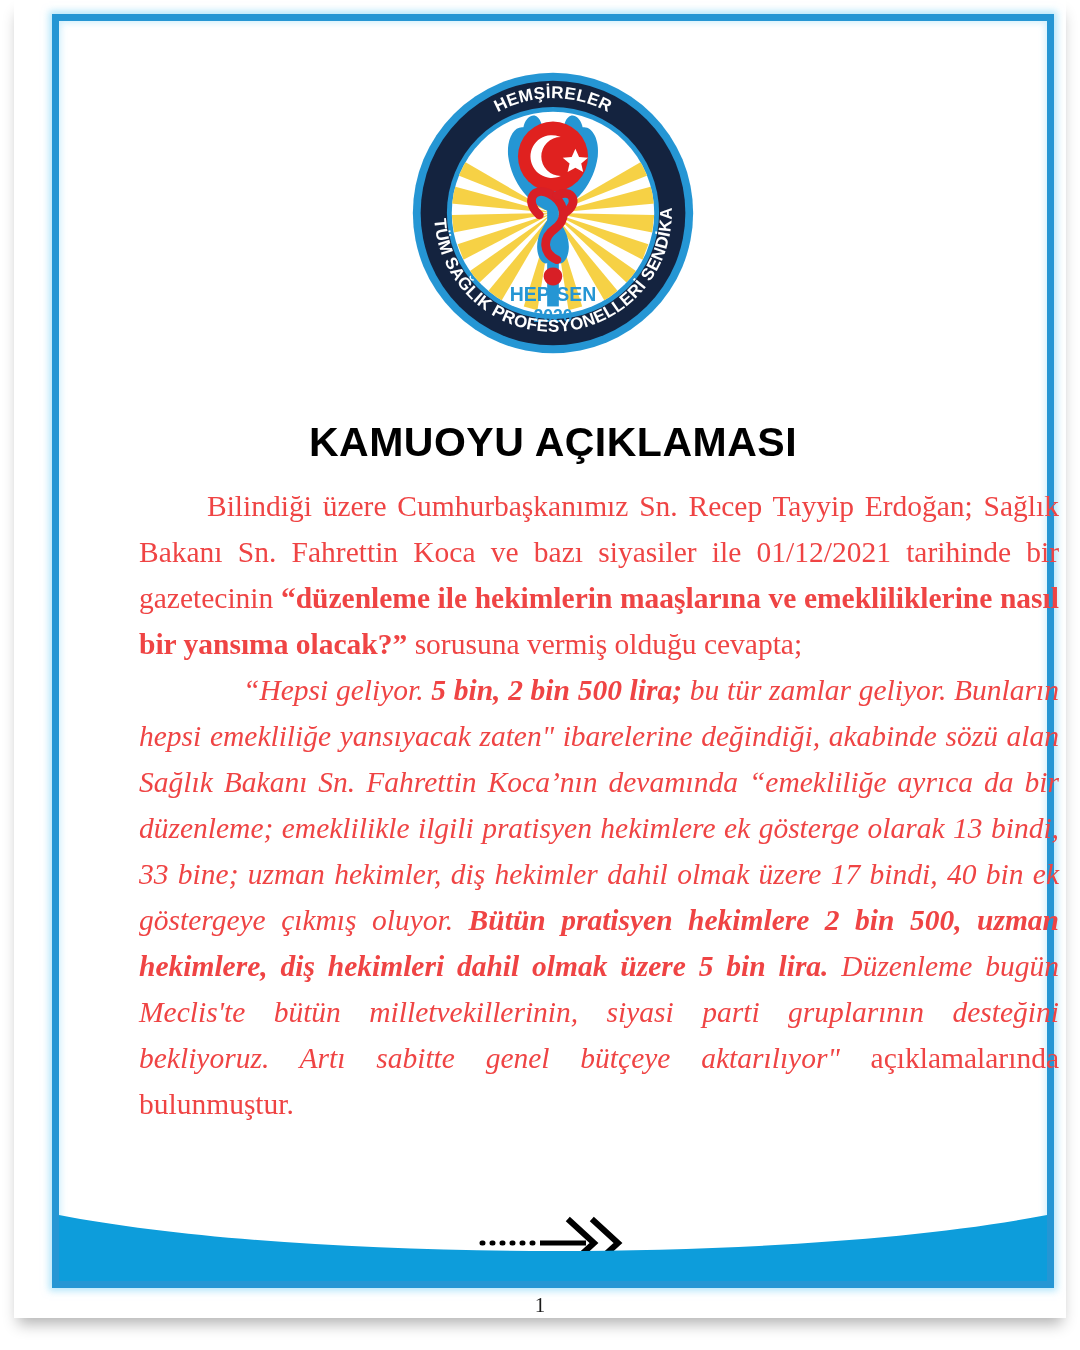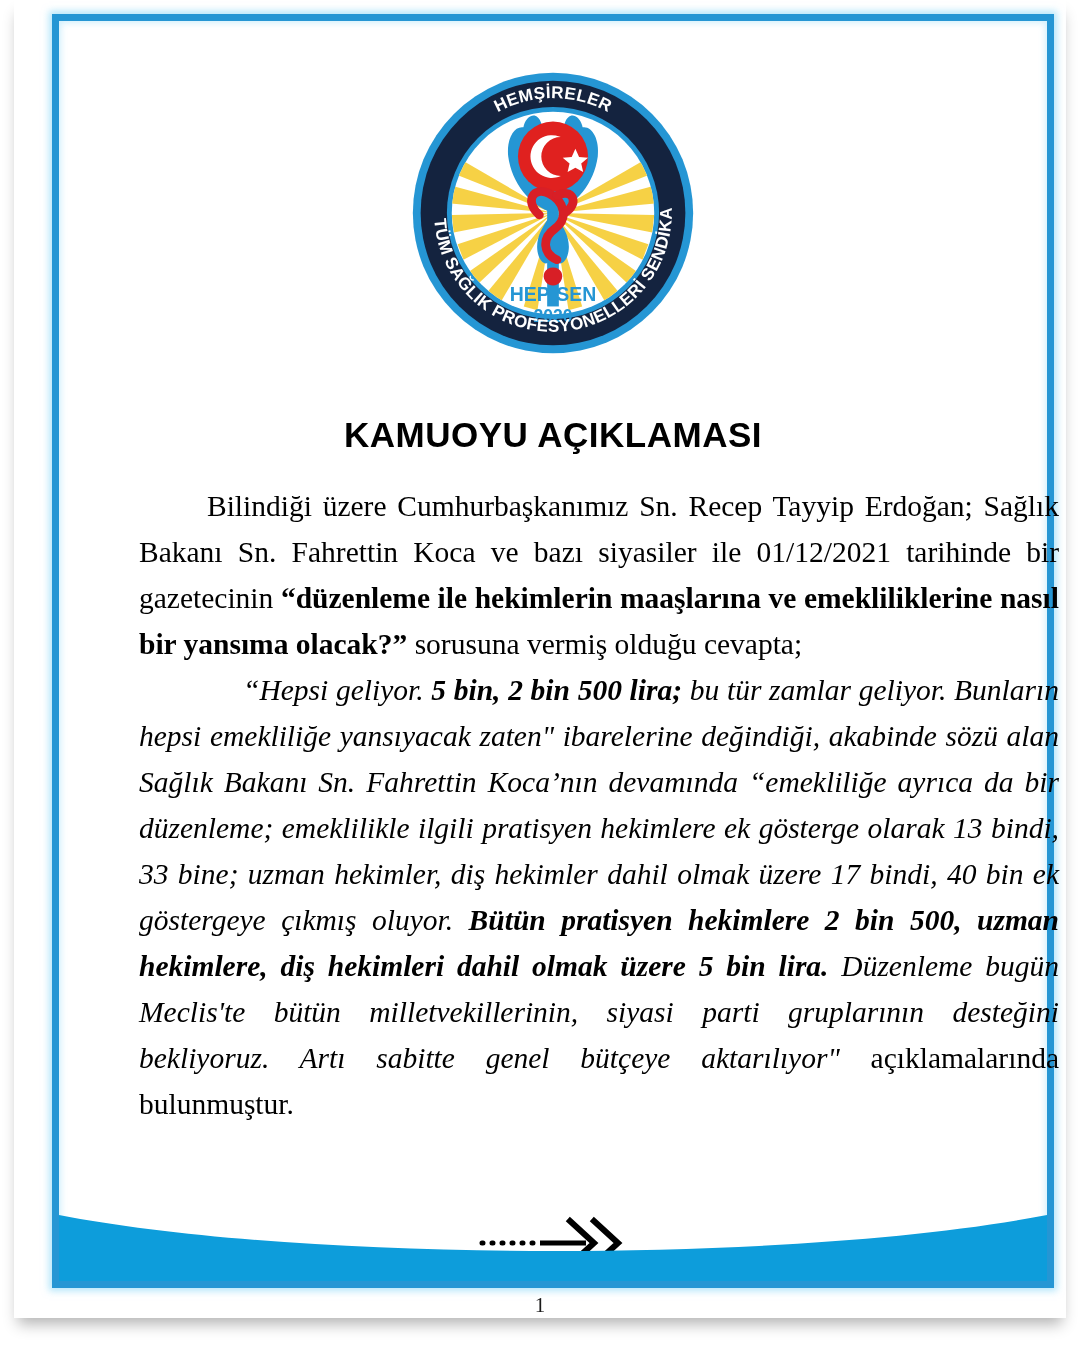--- a/index.html
+++ b/index.html
@@ -89,40 +89,40 @@
 
   
   .doc-title {
     position: absolute;
     left: 0;
     top: 371px;
     width: 100%;
     text-align: center;
     font-family: "Liberation Sans", sans-serif;
     font-weight: bold;
-    font-size: 35px;
+    font-size: 41px;
     letter-spacing: 0.5px;
     color: #000000;
   }
 
   
   .doc-body {
     position: absolute;
     left: 80px;
     top: 462px;
     width: 920px;
   }
 
   .para {
     text-align: justify;
     text-justify: inter-word;
     font-family: "Liberation Serif", serif;
     font-size: 29.5px;
     line-height: 46px;
-    color: #000000;
+    color: #ef4444;
     margin: 0;
   }
   .para + .para {
     margin-top: 0;
   }
 
   .para-1 { text-indent: 68px; }
   .para-2 {
     font-style: italic;
     text-indent: 104px;

